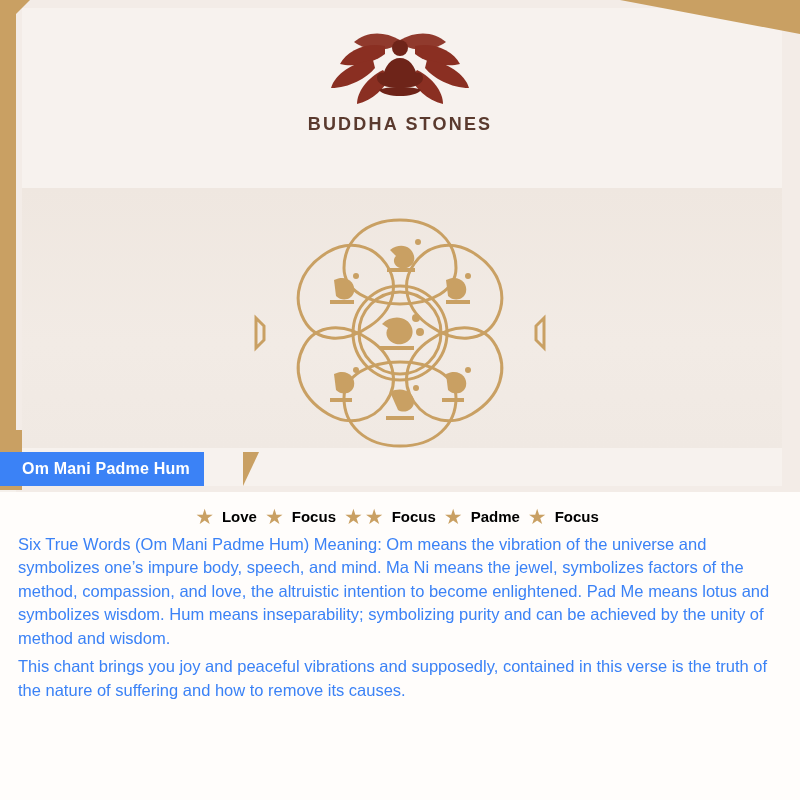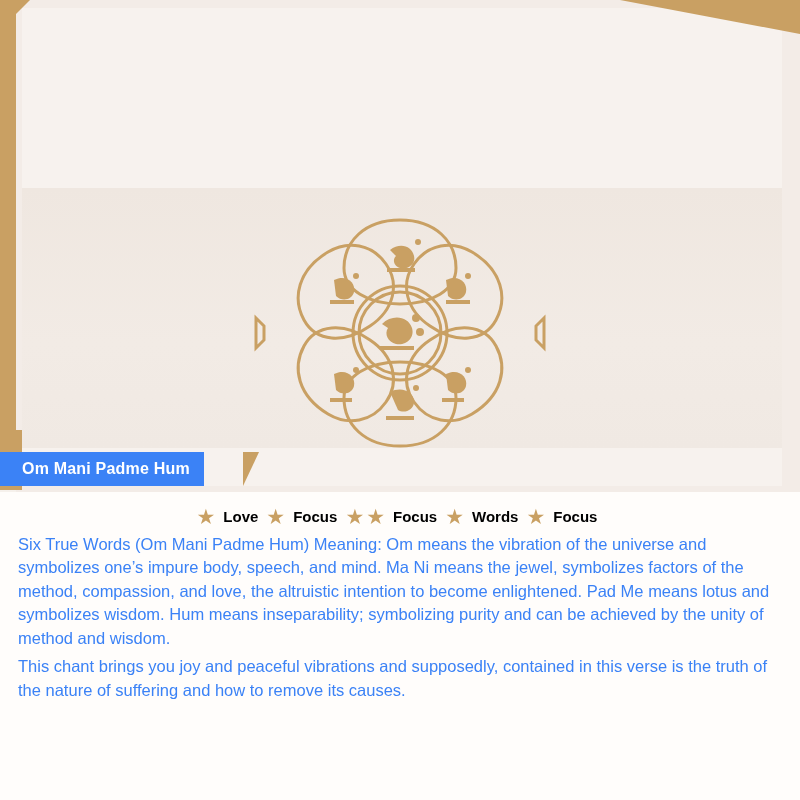--- a/index.html
+++ b/index.html
@@ -202,20 +202,45 @@
 
   <div class="bg-panel"></div>
   <div class="bg-panel-inner"></div>
   <div class="bg-sheen"></div>
 
   <div class="corner-tl"></div>
   <div class="corner-tr"></div>
   <div class="edge-left"></div>
   <div class="edge-left-lower"></div>
 
+  <div class="logo-wrap">
+    <span>
+      <svg class="lotus-logo" width="186" height="96" viewBox="0 0 186 96" xmlns="http://www.w3.org/2000/svg">
+        <g fill="#8a2f22">
+
+          <path d="M93 24 C 76 14, 58 16, 47 26 C 58 34, 76 36, 88 30 Z" opacity="0.95"></path>
+          <path d="M93 24 C 110 14, 128 16, 139 26 C 128 34, 110 36, 98 30 Z" opacity="0.95"></path>
+          <path d="M78 30 C 60 26, 40 34, 33 48 C 48 52, 68 46, 78 38 Z"></path>
+          <path d="M108 30 C 126 26, 146 34, 153 48 C 138 52, 118 46, 108 38 Z"></path>
+          <path d="M66 44 C 46 46, 28 58, 24 72 C 42 72, 60 62, 68 52 Z"></path>
+          <path d="M120 44 C 140 46, 158 58, 162 72 C 144 72, 126 62, 118 52 Z"></path>
+          <path d="M76 54 C 60 62, 50 76, 50 88 C 66 84, 78 72, 82 62 Z"></path>
+          <path d="M110 54 C 126 62, 136 76, 136 88 C 120 84, 108 72, 104 62 Z"></path>
+        </g>
+        <g fill="#6e2419">
+
+          <circle cx="93" cy="32" r="8"></circle>
+          <path d="M93 42 C 84 42, 78 50, 76 60 L 110 60 C 108 50, 102 42, 93 42 Z"></path>
+          <path d="M70 62 C 70 56, 76 56, 80 58 L 106 58 C 110 56, 116 56, 116 62 C 116 68, 108 72, 93 72 C 78 72, 70 68, 70 62 Z"></path>
+          <path d="M72 74 C 78 70, 108 70, 114 74 C 108 82, 78 82, 72 74 Z"></path>
+        </g>
+      </svg>
+    </span>
+    <div class="brand-name">BUDDHA STONES</div>
+  </div>
 
 
   <div class="mandala-wrap">
     <span>
       <svg width="300" height="270" viewBox="0 0 300 270" xmlns="http://www.w3.org/2000/svg">
         <g fill="none" stroke="#c9a063" stroke-width="3">
 
           <g>
             <path d="M150 14 C 186 14, 206 36, 206 62 C 206 84, 182 98, 150 98 C 118 98, 94 84, 94 62 C 94 36, 114 14, 150 14 Z"></path>
             <path d="M222 46 C 252 64, 258 92, 246 114 C 234 136, 206 138, 180 120 C 156 104, 150 78, 164 58 C 178 38, 202 34, 222 46 Z"></path>
@@ -274,21 +299,21 @@
   <div class="lower">
     <div class="keywords">
       <span class="kw-star">★</span>
       <span class="kw">Love</span>
       <span class="kw-star">★</span>
       <span class="kw">Focus</span>
       <span class="kw-star">★</span>
       <span class="kw-star">★</span>
       <span class="kw">Focus</span>
       <span class="kw-star">★</span>
-      <span class="kw">Words</span>
+      <span class="kw">Padme</span>
       <span class="kw-star">★</span>
       <span class="kw">Focus</span>
     </div>
     <div class="body-text">
       <p>Six True Words (Om Mani Padme Hum) Meaning: Om means the vibration of the universe and symbolizes one’s impure body, speech, and mind. Ma Ni means the jewel, symbolizes factors of the method, compassion, and love, the altruistic intention to become enlightened. Pad Me means lotus and symbolizes wisdom. Hum means inseparability; symbolizing purity and can be achieved by the unity of method and wisdom.</p>
       <p>This chant brings you joy and peaceful vibrations and supposedly, contained in this verse is the truth of the nature of suffering and how to remove its causes.</p>
     </div>
   </div>
 
 </div>

